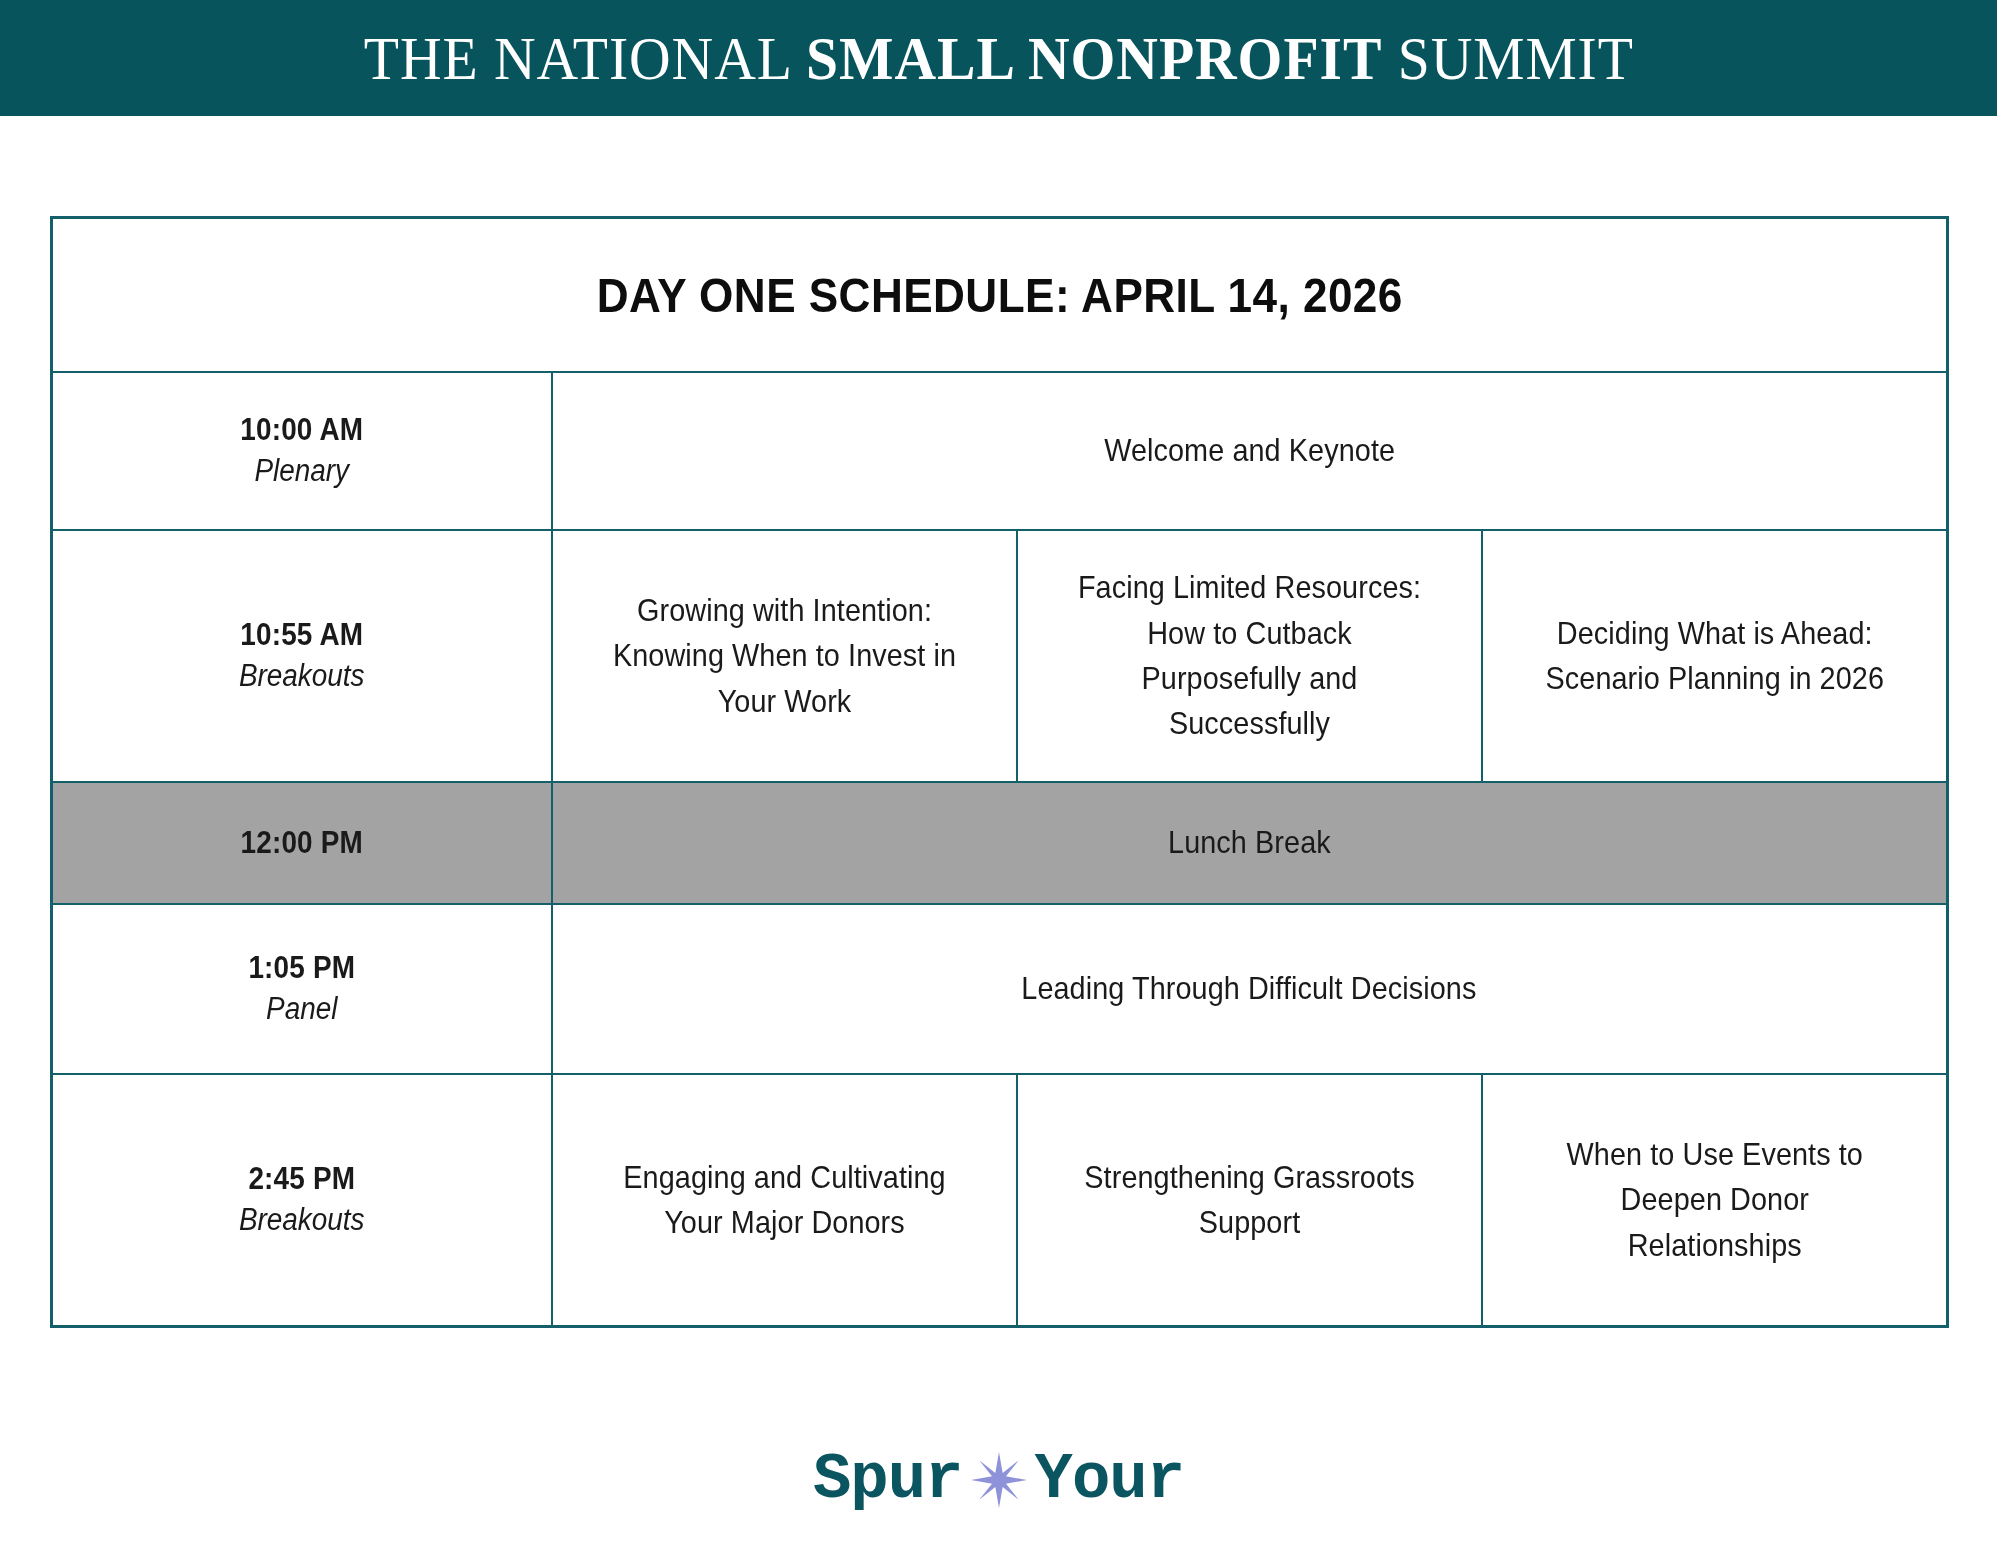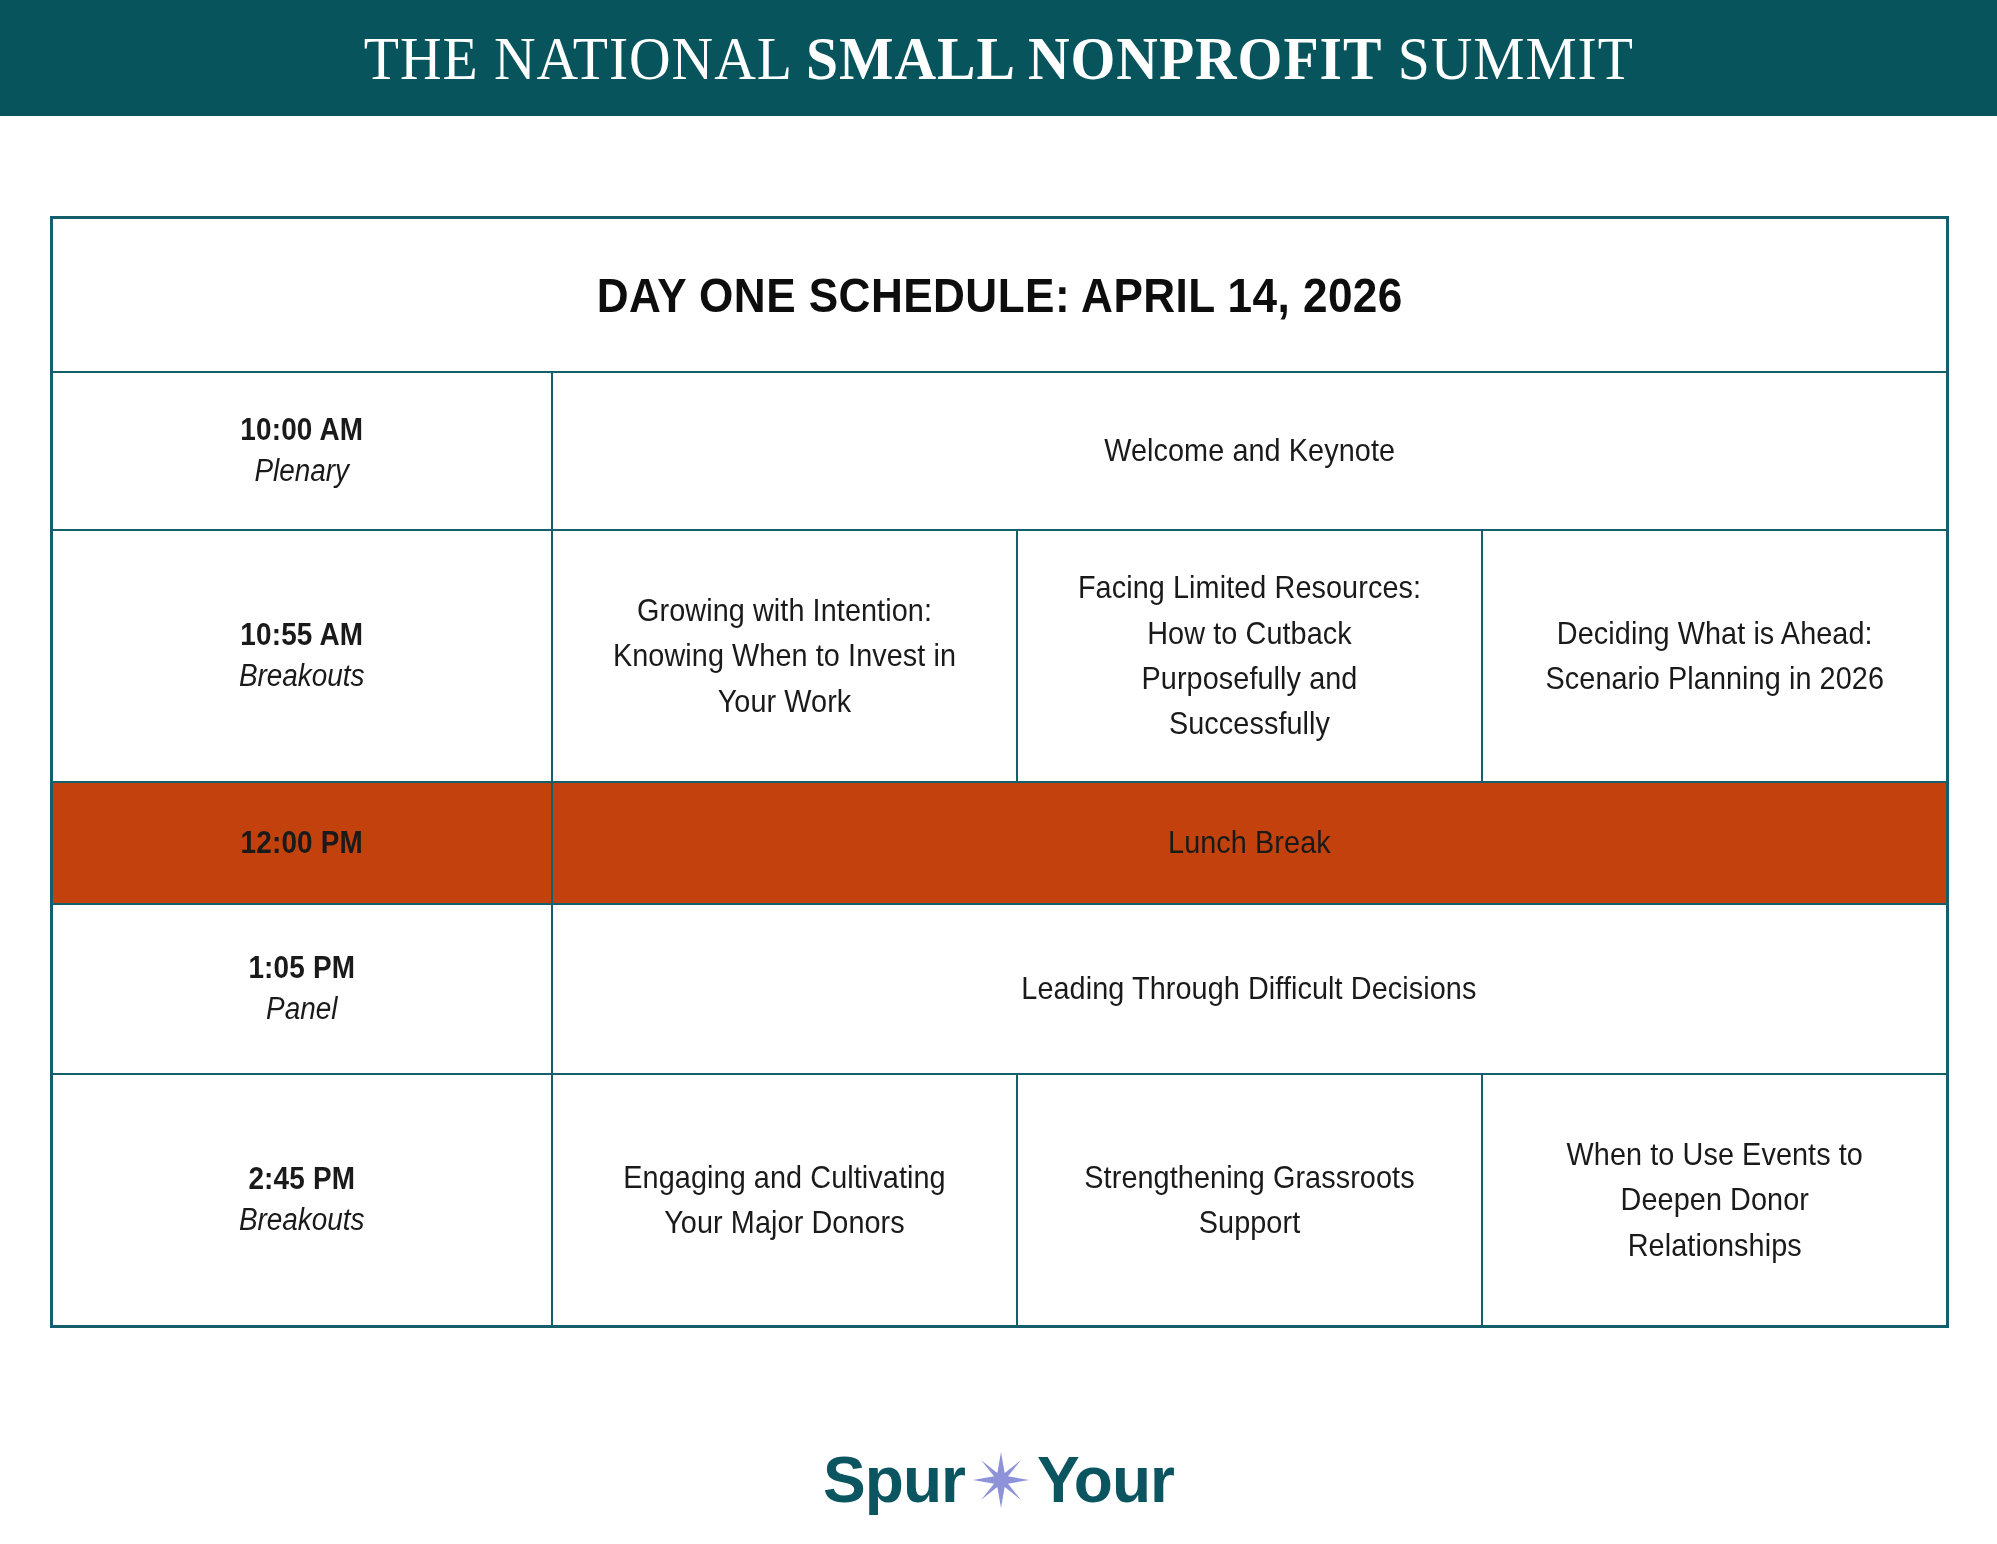--- a/index.html
+++ b/index.html
@@ -121,36 +121,37 @@
     letter-spacing: 0.1px;
     transform: scaleX(0.9);
     display: inline-block;
   }
 
   
   tr.row-plenary td { height: 128px; }
   tr.row-breakouts td { height: 222px; }
   tr.row-lunch td {
     height: 92px;
-    background: #c2410c;
+    background: #a3a3a3;
   }
   tr.row-lunch .time-label { font-size: 31px; }
   tr.row-panel td { height: 140px; }
 
   
   .logo {
     position: absolute;
     left: 0;
     right: 0;
     top: 1316px;
     height: 96px;
     display: flex;
     align-items: center;
     justify-content: center;
     gap: 4px;
+    font-family: Liberation Mono, monospace;
   }
   .logo-word {
     font-size: 64px;
     font-weight: bold;
     color: #0B5560;
     letter-spacing: -1px;
     line-height: 1;
   }
   .logo-star {
     width: 60px;

